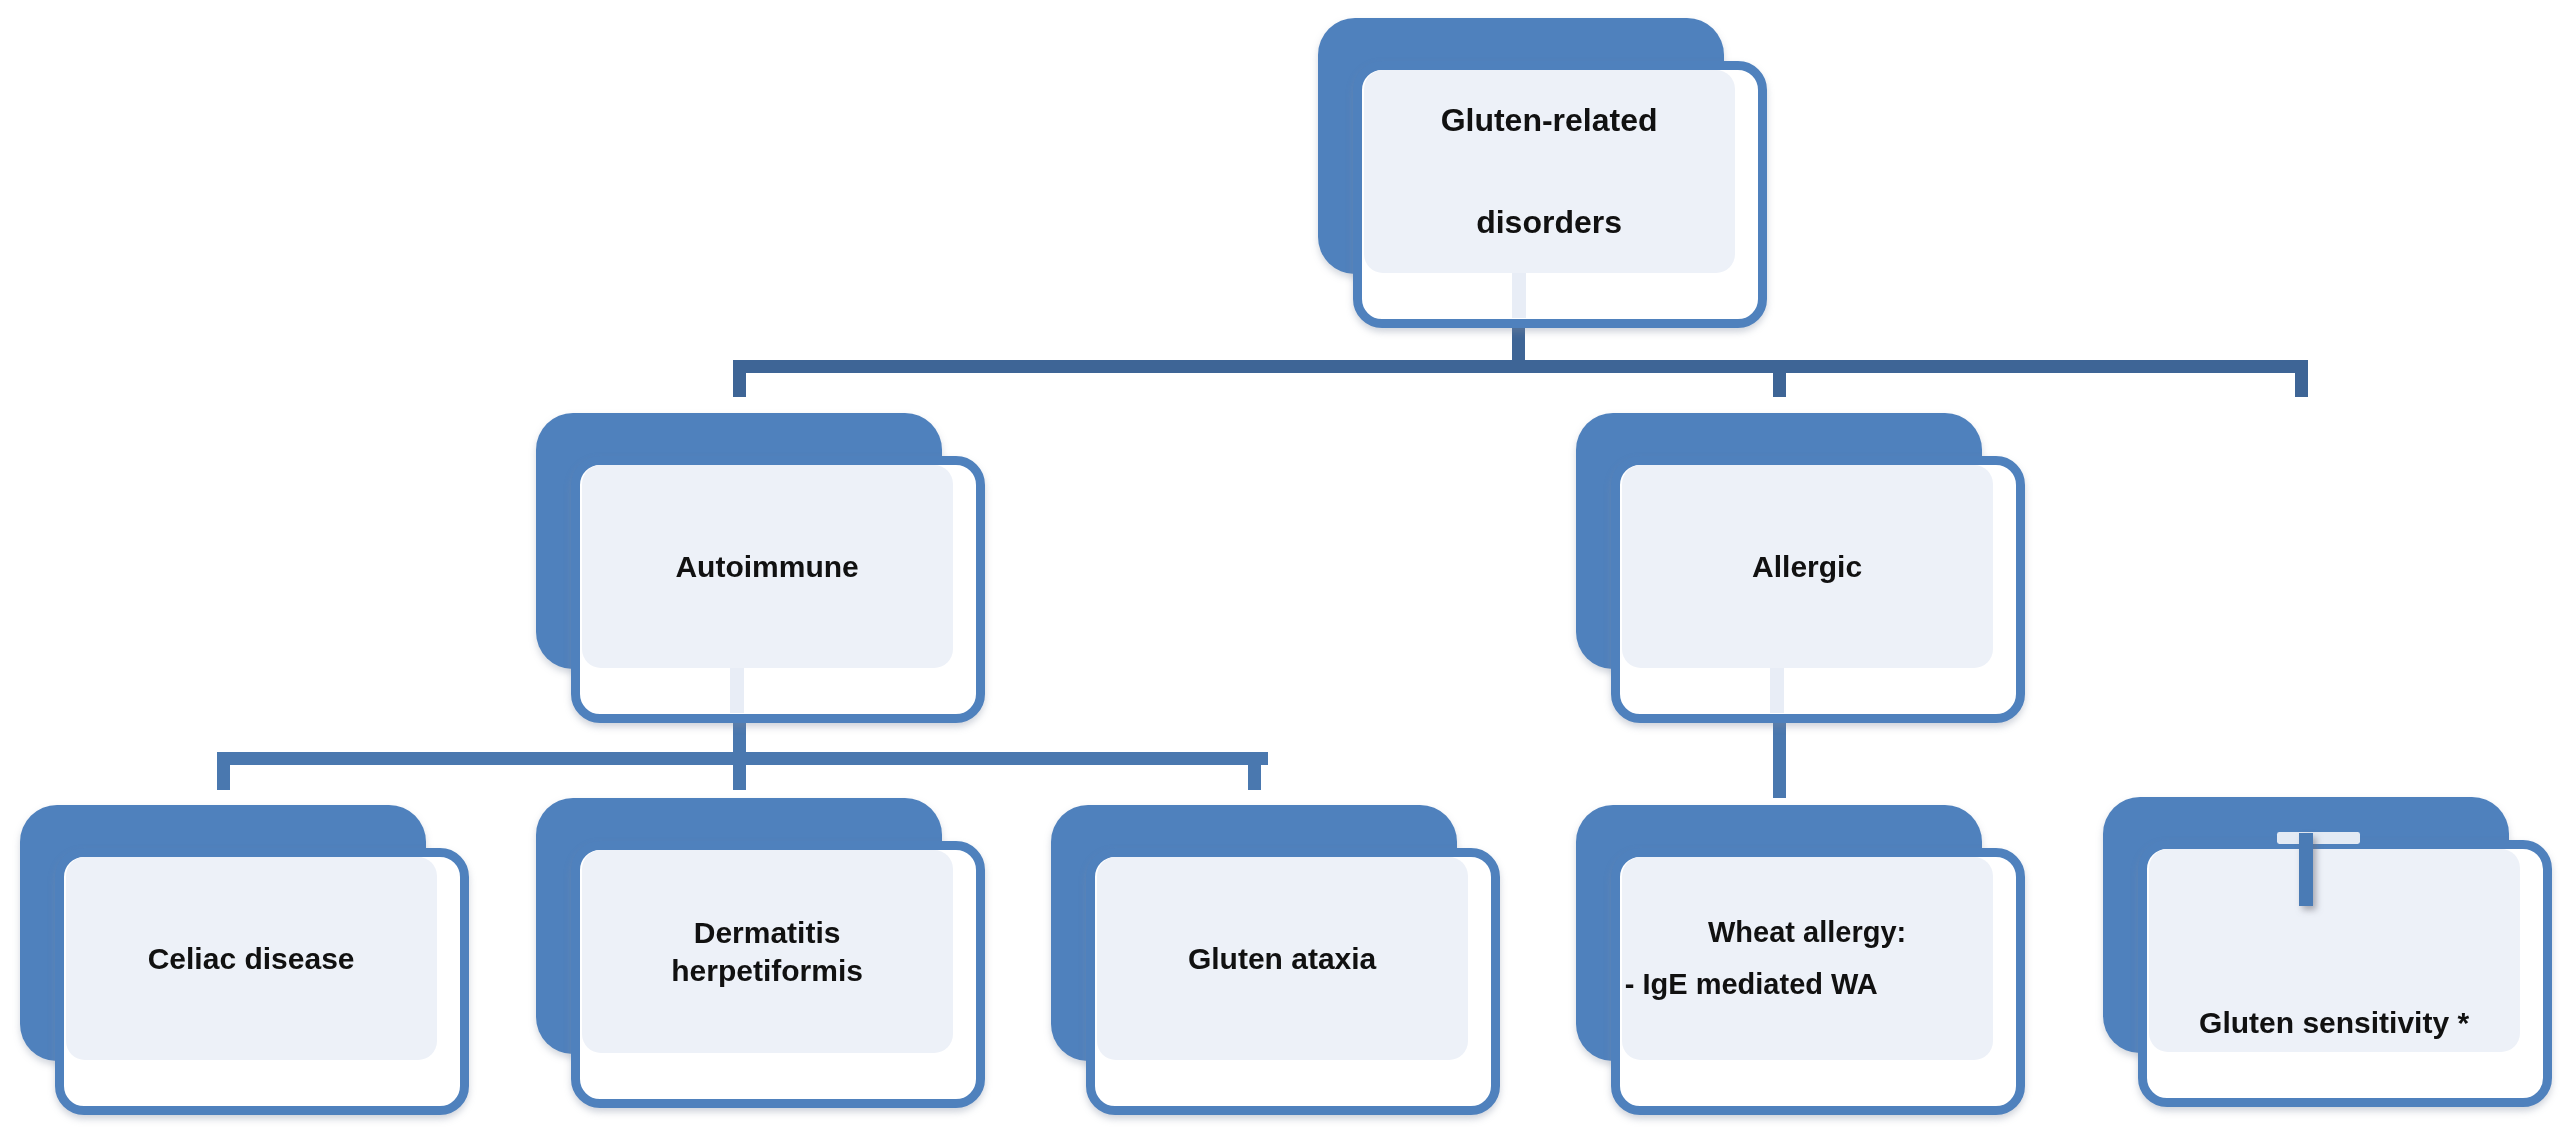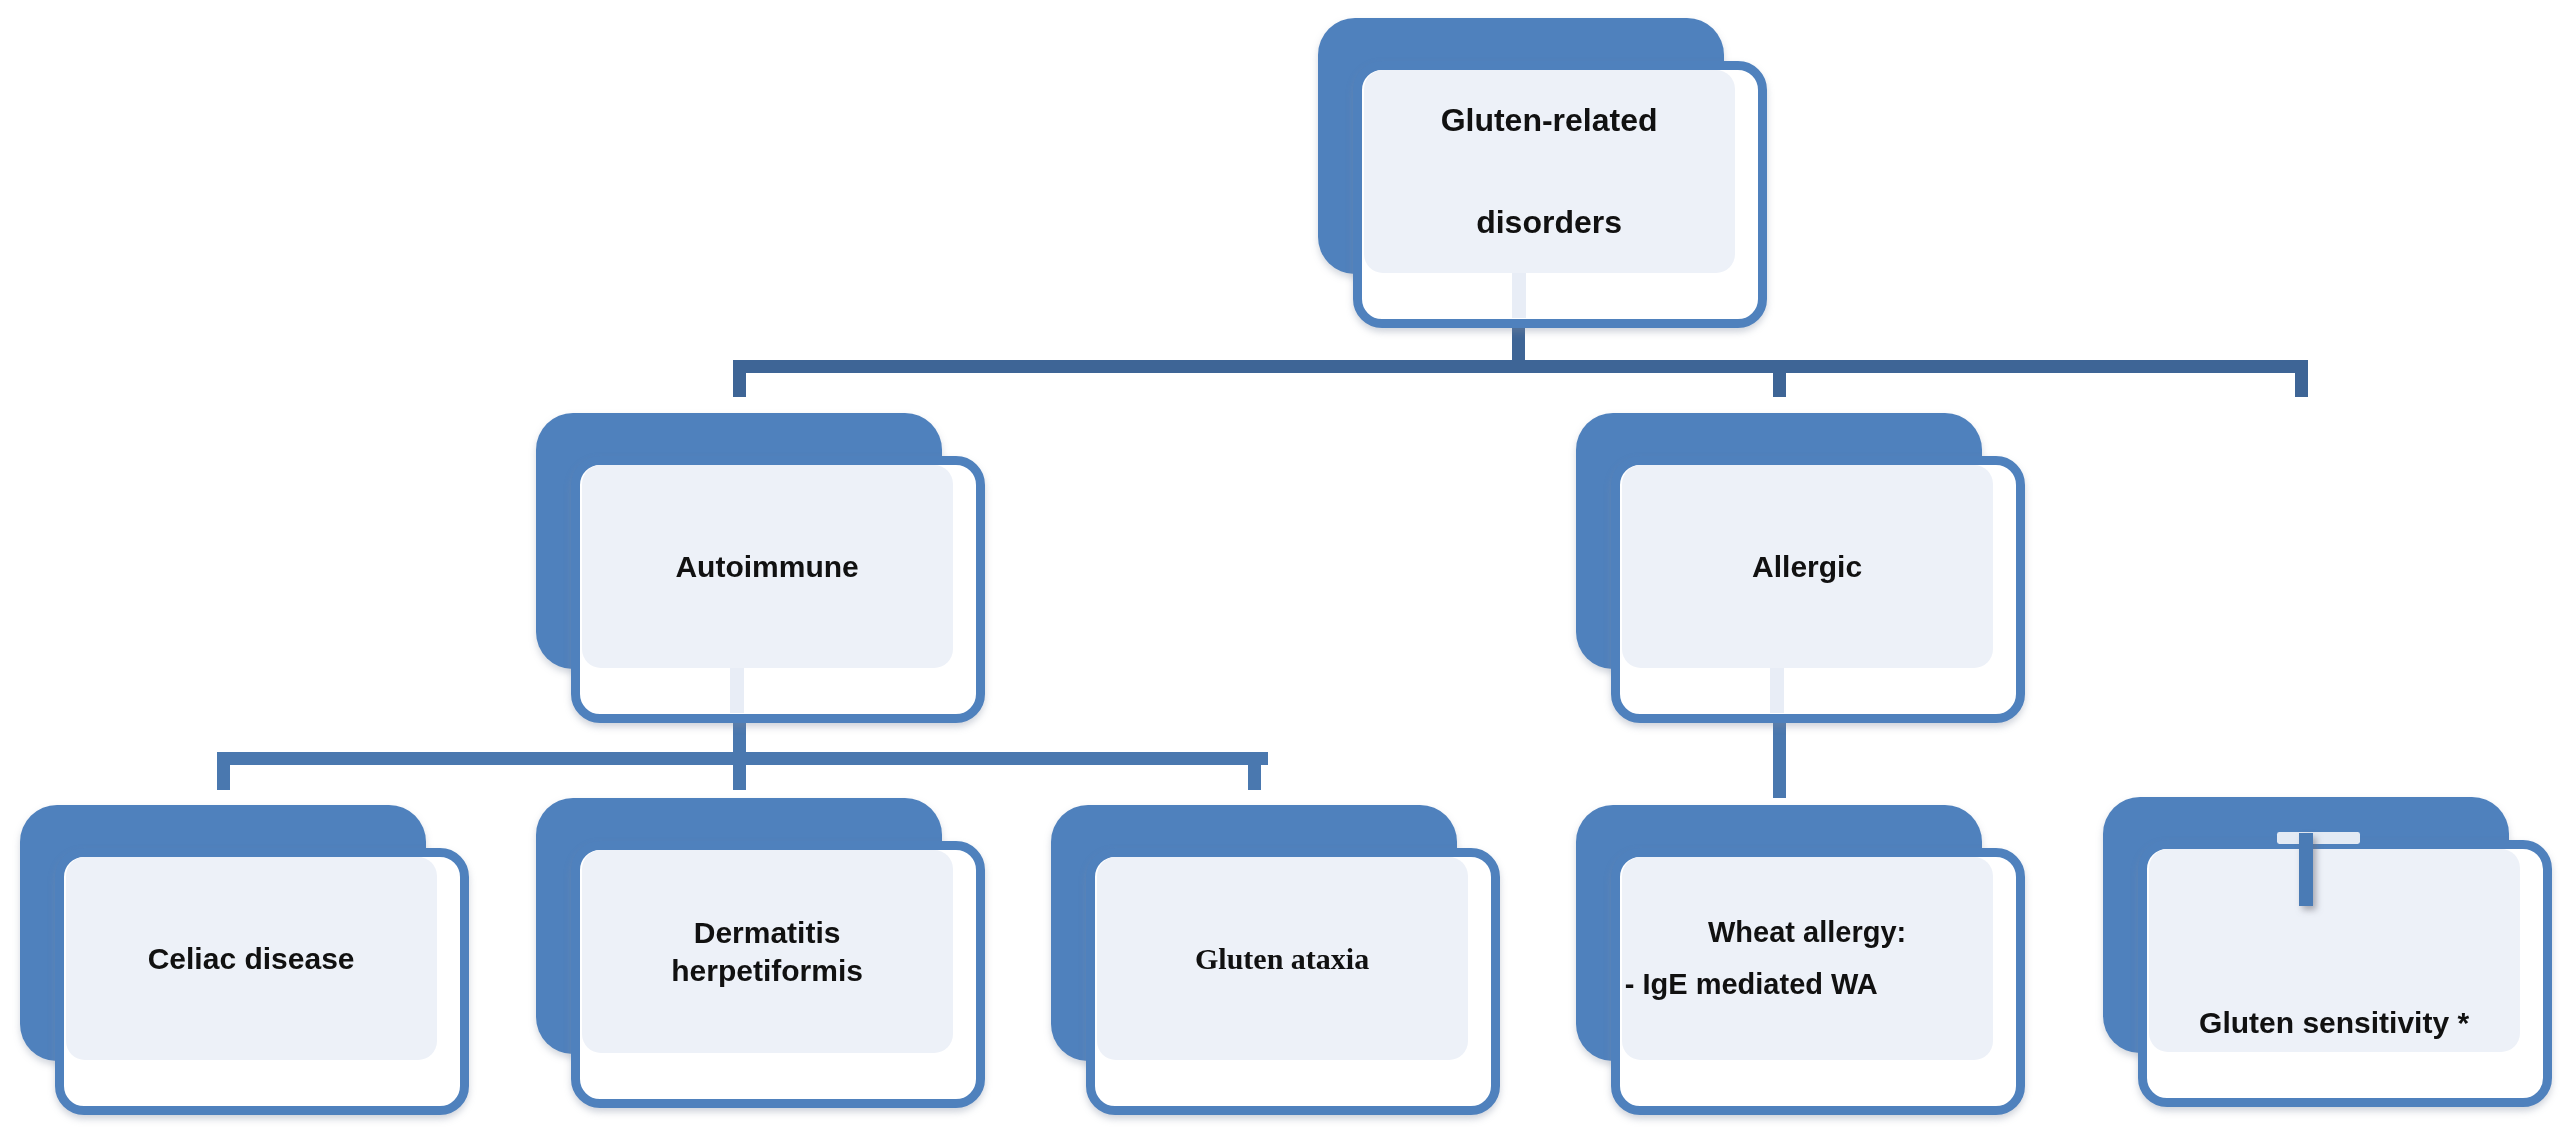--- a/index.html
+++ b/index.html
@@ -49,21 +49,21 @@
   .label.wheat{line-height:1.78;font-size:29px;align-items:center;}
   .label.wheat .item{align-self:flex-start;text-align:left;font-weight:bold;padding-left:3.2px;}
 
   
   .n-root{left:1318px;top:18.3px;}
   .n-auto{left:536px;top:413px;}
   .n-allergic{left:1576px;top:413px;}
   .n-indet{left:2098px;top:413px;}
   .n-celiac{left:20px;top:805px;}
   .n-derma{left:536px;top:798px;}
-  .n-ataxia{left:1051px;top:805px;font-family:Liberation Serif, serif;}
+  .n-ataxia{left:1051px;top:805px;}
   .n-wheat{left:1576px;top:805px;}
   .n-sens{left:2103px;top:797px;}
 
   
   .c{position:absolute;z-index:1;}
   .dark{background:var(--connector-dark);}
   .mid{background:var(--connector-mid);}
   .c-root-stem{left:1512px;top:325px;width:12.7px;height:37px;}
   .c-bar1{left:733px;top:360px;width:1575px;height:12.7px;}
   .c-drop-auto{left:733px;top:371px;width:12.7px;height:25.5px;}

